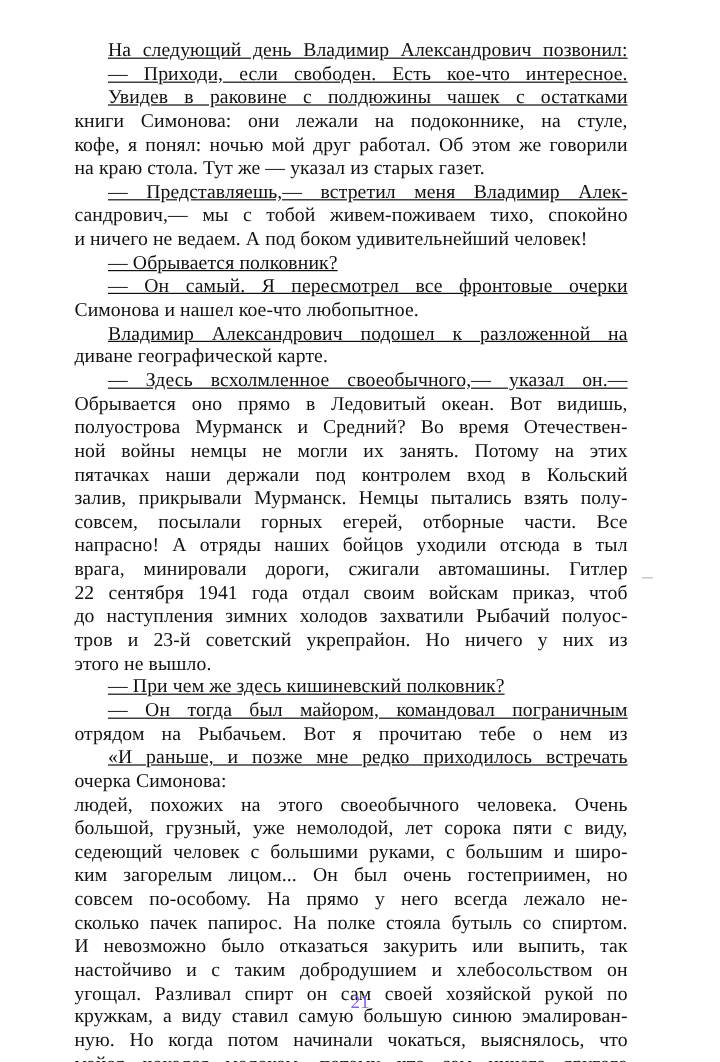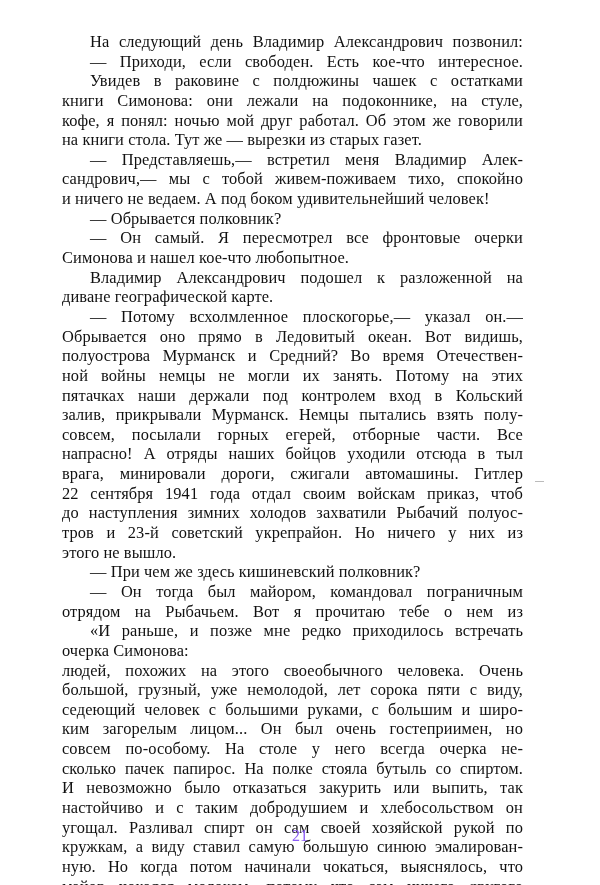--- a/index.html
+++ b/index.html
@@ -23,21 +23,21 @@
     }
     .line {
       height: 19.65px;
       line-height: 19.65px;
       font-size: 16.4px;
       white-space: nowrap;
       text-align: justify;
       text-align-last: justify;
       letter-spacing: 0.1px;
     }
-    .line.indent { padding-left: 28px; }
+    .line.indent { padding-left: 28px; text-decoration: underline; }
     .line.last { text-align-last: left; }
     .page-number {
       position: absolute;
       left: 0;
       width: 600px;
       top: 827px;
       text-align: center;
       font-size: 16px;
       font-family: "Liberation Serif", serif;
       color: #8b5cf6;
@@ -53,30 +53,30 @@
   </style>
 </head>
 <body>
 
 <div class="page" id="page">
     <div class="line indent">На следующий день Владимир Александрович позвонил:</div>
     <div class="line indent">— Приходи, если свободен. Есть кое-что интересное.</div>
     <div class="line indent">Увидев в раковине с полдюжины чашек с остатками</div>
     <div class="line">книги Симонова: они лежали на подоконнике, на стуле,</div>
     <div class="line">кофе, я понял: ночью мой друг работал. Об этом же говорили</div>
-    <div class="line last">на книги стола. Тут же — вырезки из старых газет.</div>
+    <div class="line last">на краю стола. Тут же — указал из старых газет.</div>
     <div class="line indent">— Представляешь,— встретил меня Владимир Алек-</div>
     <div class="line">сандрович,— мы с тобой живем-поживаем тихо, спокойно</div>
     <div class="line last">и ничего не ведаем. А под боком удивительнейший человек!</div>
     <div class="line indent last">— Обрывается полковник?</div>
     <div class="line indent">— Он самый. Я пересмотрел все фронтовые очерки</div>
     <div class="line last">Симонова и нашел кое-что любопытное.</div>
     <div class="line indent">Владимир Александрович подошел к разложенной на</div>
     <div class="line last">диване географической карте.</div>
-    <div class="line indent">— Потому всхолмленное плоскогорье,— указал он.—</div>
+    <div class="line indent">— Здесь всхолмленное своеобычного,— указал он.—</div>
     <div class="line">Обрывается оно прямо в Ледовитый океан. Вот видишь,</div>
     <div class="line">полуострова Мурманск и Средний? Во время Отечествен-</div>
     <div class="line">ной войны немцы не могли их занять. Потому на этих</div>
     <div class="line">пятачках наши держали под контролем вход в Кольский</div>
     <div class="line">залив, прикрывали Мурманск. Немцы пытались взять полу-</div>
     <div class="line">совсем, посылали горных егерей, отборные части. Все</div>
     <div class="line">напрасно! А отряды наших бойцов уходили отсюда в тыл</div>
     <div class="line">врага, минировали дороги, сжигали автомашины. Гитлер</div>
     <div class="line">22 сентября 1941 года отдал своим войскам приказ, чтоб</div>
     <div class="line">до наступления зимних холодов захватили Рыбачий полуос-</div>
@@ -84,21 +84,21 @@
     <div class="line last">этого не вышло.</div>
     <div class="line indent last">— При чем же здесь кишиневский полковник?</div>
     <div class="line indent">— Он тогда был майором, командовал пограничным</div>
     <div class="line">отрядом на Рыбачьем. Вот я прочитаю тебе о нем из</div>
     <div class="line indent">«И раньше, и позже мне редко приходилось встречать</div>
     <div class="line last">очерка Симонова:</div>
     <div class="line">людей, похожих на этого своеобычного человека. Очень</div>
     <div class="line">большой, грузный, уже немолодой, лет сорока пяти с виду,</div>
     <div class="line">седеющий человек с большими руками, с большим и широ-</div>
     <div class="line">ким загорелым лицом... Он был очень гостеприимен, но</div>
-    <div class="line">совсем по-особому. На столе у него всегда очерка не-</div>
+    <div class="line">совсем по-особому. На прямо у него всегда лежало не-</div>
     <div class="line">сколько пачек папирос. На полке стояла бутыль со спиртом.</div>
     <div class="line">И невозможно было отказаться закурить или выпить, так</div>
     <div class="line">настойчиво и с таким добродушием и хлебосольством он</div>
     <div class="line">угощал. Разливал спирт он сам своей хозяйской рукой по</div>
     <div class="line">кружкам, а виду ставил самую большую синюю эмалирован-</div>
     <div class="line">ную. Но когда потом начинали чокаться, выяснялось, что</div>
     <div class="line">майор чокался молоком, потому что сам ничего другого</div>
   </div>
 <div class="page-number">21</div>
 <div class="noise"></div>

